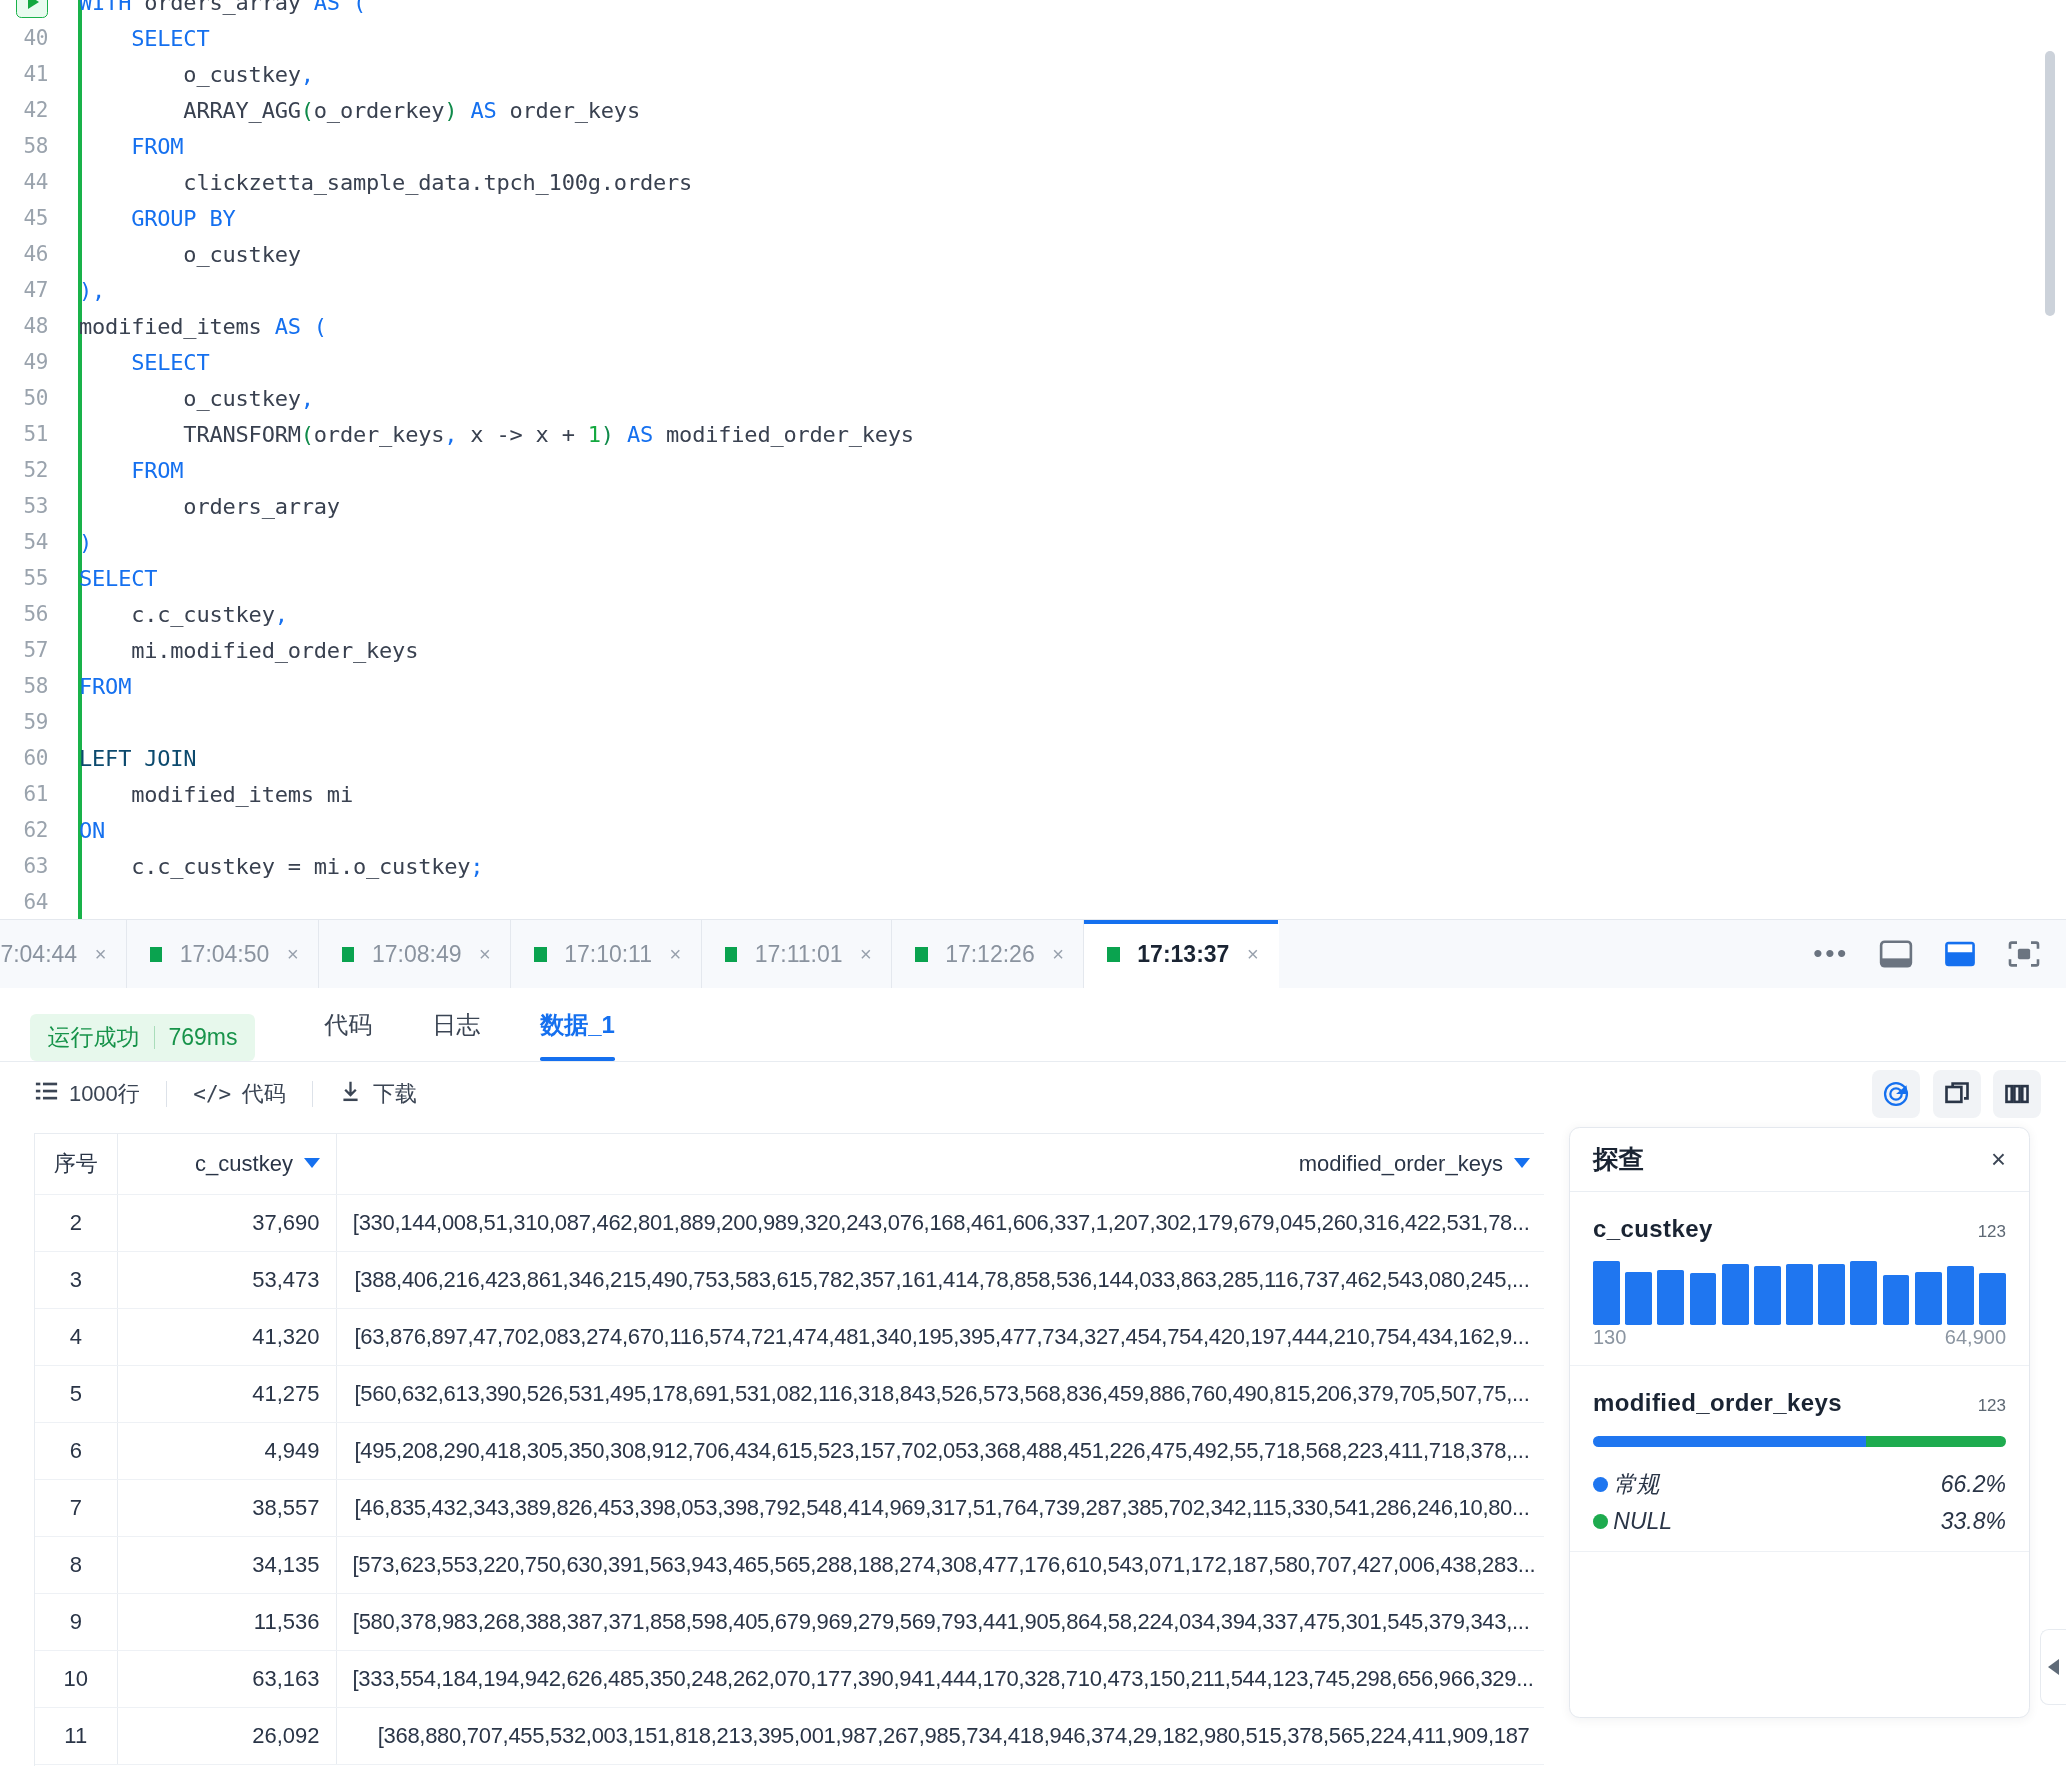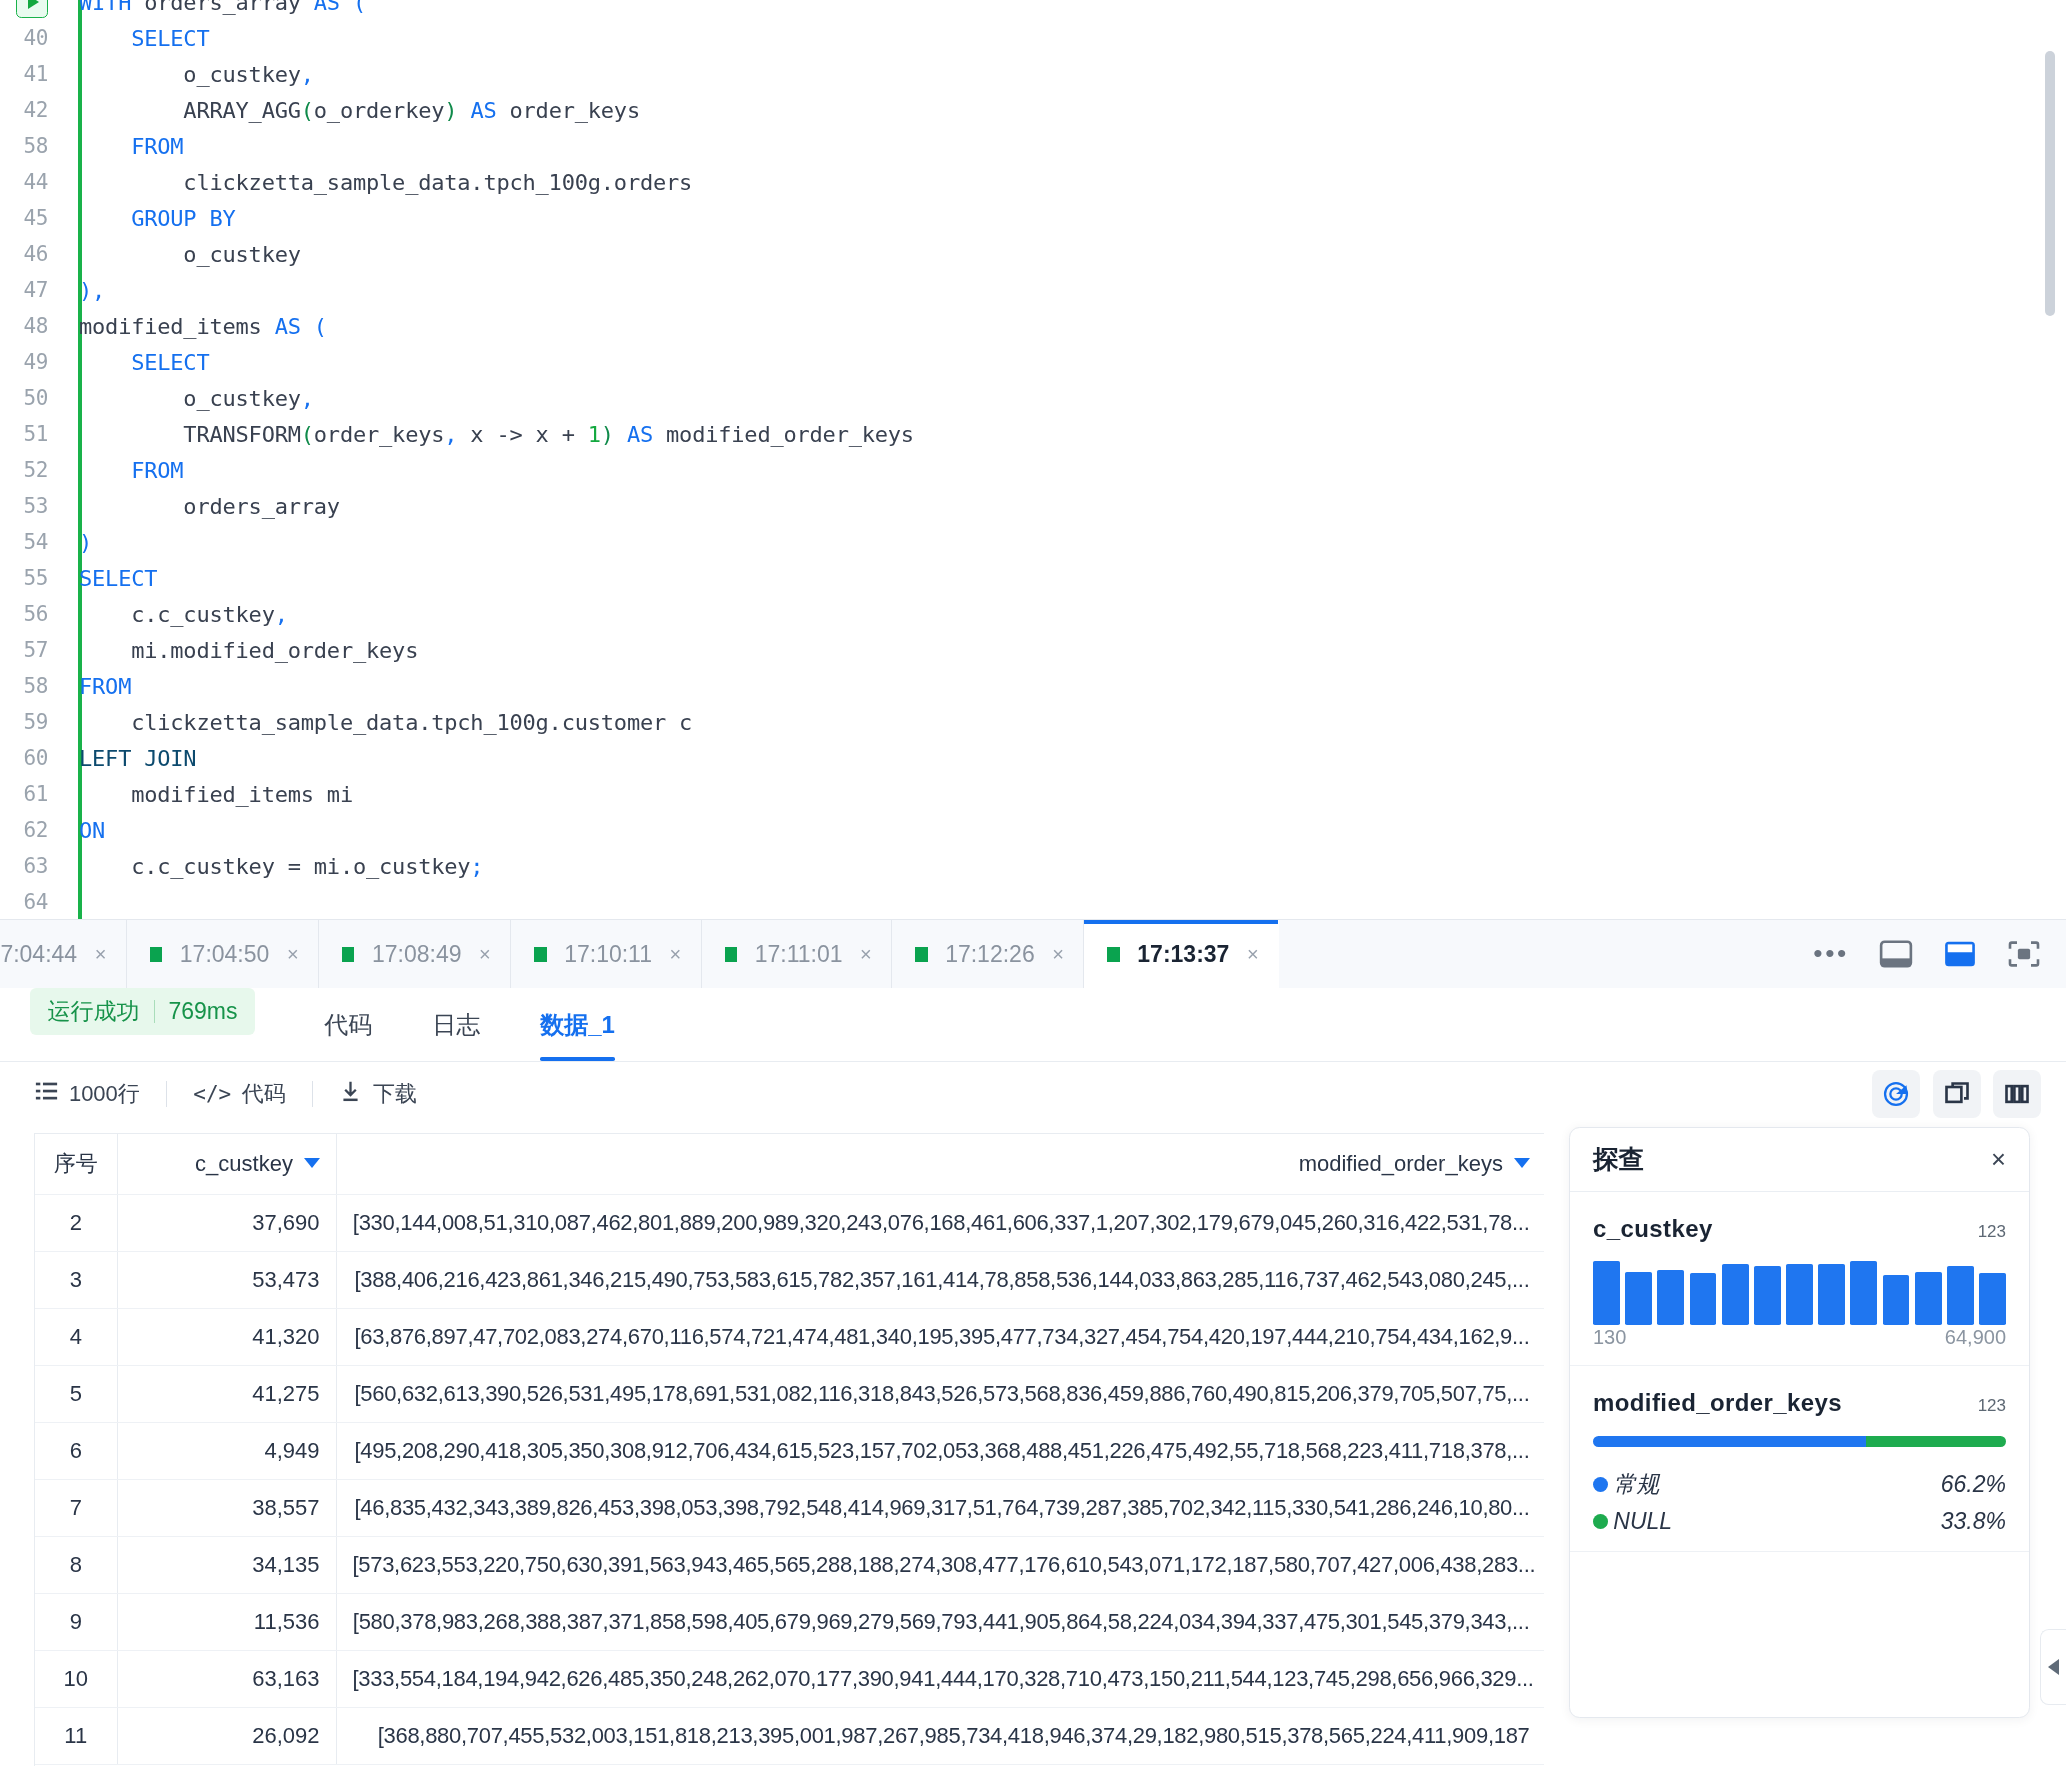--- a/index.html
+++ b/index.html
@@ -126,21 +126,21 @@
   }
   .tabtools .ic { cursor: pointer; display:flex; align-items:center; }
   .dots { letter-spacing: 2.6px; color: #6b7480; font-size: 26.5px; line-height: 0.5; }
 
   
   #resulthdr {
     position: absolute; left: 0; top: 988px;
     width: 2066px; height: 74px;
     background: #ffffff;
     border-bottom: 0.9px solid #e8ecf1;
-    display: flex; align-items: flex-start;
+    display: flex; align-items: flex-end;
   }
   .statuspill {
     margin-left: 30px;
     background: #e7f8ec;
     border-radius: 6.2px;
     padding: 8px 17.6px;
     display: flex; align-items: center; gap: 14px;
     font-size: 23px; color: #17934a;
   }
   .statuspill .divider { width:0.9px; height:23px; background:#a9ddba; }
@@ -352,21 +352,20 @@
       <div class="code-row">
         <div class="gutter">57</div>
         <div class="codetext">    mi.modified_order_keys</div>
       </div>
       <div class="code-row">
         <div class="gutter">58</div>
         <div class="codetext"><span class="kw">FROM</span></div>
       </div>
       <div class="code-row">
         <div class="gutter">59</div>
-        <div class="codetext">    clickzetta_sample_data.tpch_100g.customer c</div>
       </div>
       <div class="code-row">
         <div class="gutter">60</div>
         <div class="codetext"><span class="kw2">LEFT JOIN</span></div>
       </div>
       <div class="code-row">
         <div class="gutter">61</div>
         <div class="codetext">    modified_items mi</div>
       </div>
       <div class="code-row">

